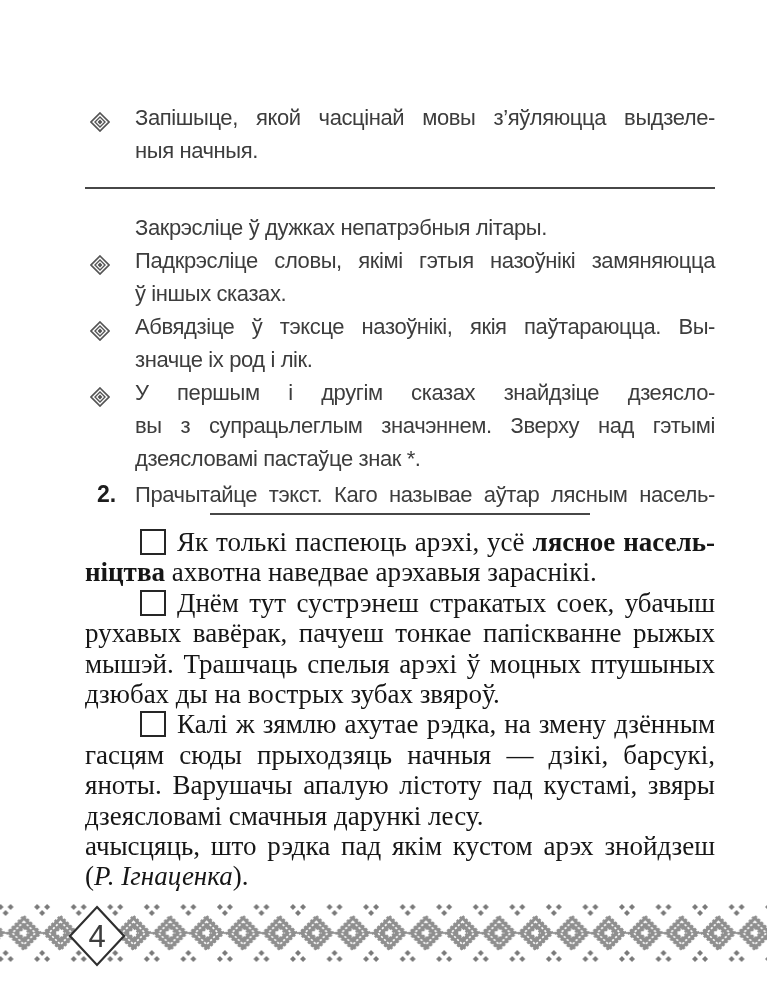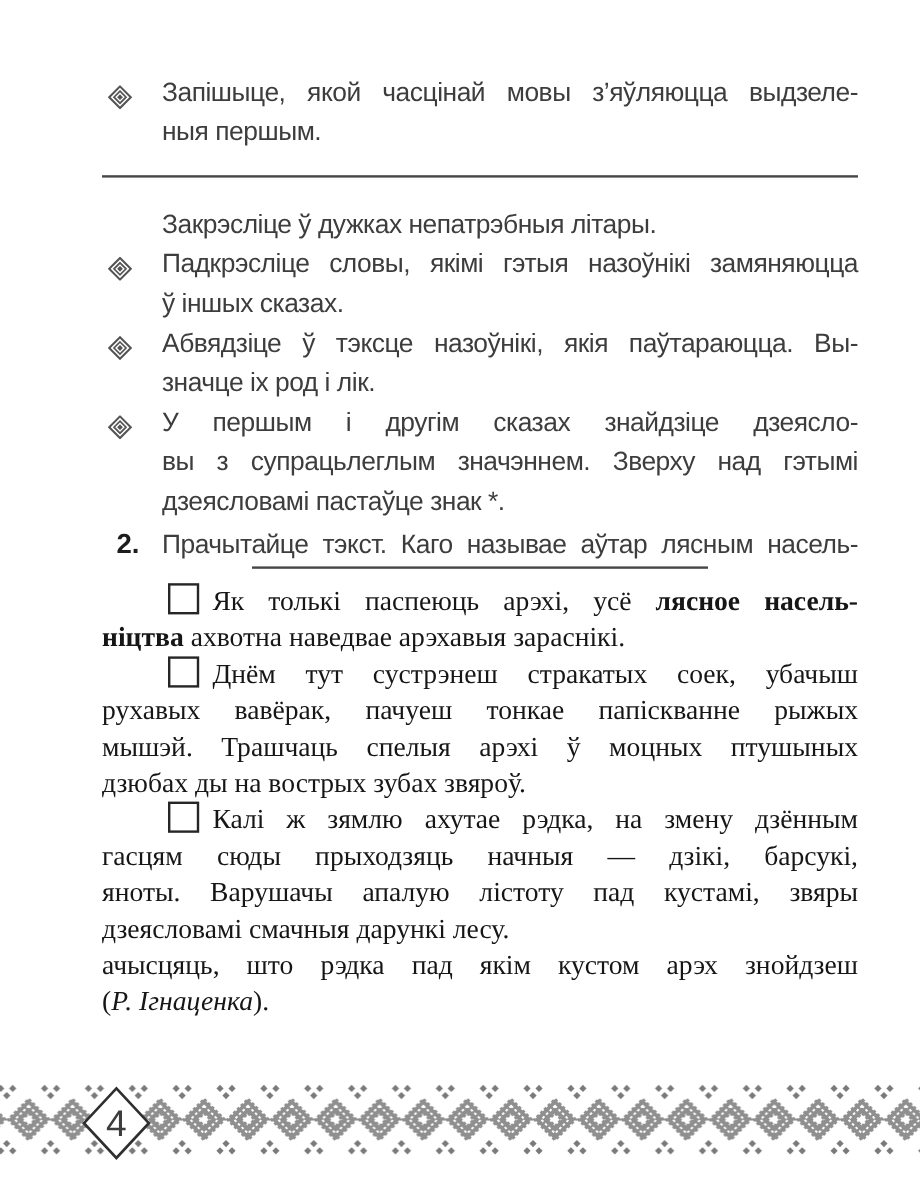--- a/index.html
+++ b/index.html
@@ -8,21 +8,21 @@
     width:767px;height:1000px;
     background:#ffffff;
     overflow:hidden;
     box-sizing:border-box;
     padding:60px 52px 0 85px;
   }
   
   .instructions{
     font-family:"Liberation Sans",sans-serif;
     font-size:22px;line-height:33px;
-    color:#3d3d3d;letter-spacing:-0.4px;
+    color:#3d3d3d;letter-spacing:-0.4px;margin-top:41px;
   }
   .instr-item{position:relative;padding-left:50px;}
   .bullet{
     position:absolute;left:5px;top:7px;width:20px;height:20px;
     display:inline-block;
   }
   .jline{text-align:justify;text-align-last:justify;}
   .lline{text-align:left;}
   
   .answer-line{
@@ -36,21 +36,21 @@
     font-family:"Liberation Sans",sans-serif;
     font-size:22px;line-height:33px;color:#3d3d3d;letter-spacing:-0.4px;}
   .task-num{
     position:absolute;left:12px;top:0;
     font-weight:bold;color:#1d1d1d;font-size:23px;letter-spacing:0;
   }
   
   .passage{
     margin-top:12px;
     font-family:"Liberation Serif","DejaVu Serif",serif;
-    font-size:23px;line-height:30.4px;color:#161616;
+    font-size:27px;line-height:30.4px;color:#161616;
   }
   .pline{white-space:normal;}
   .pline.indent{text-indent:55px;}
   .checkbox{
     display:inline-block;width:22px;height:22px;
     border:2px solid #262626;background:#fff;
     vertical-align:-4px;margin-right:11px;
   }
   .passage b{font-weight:bold;}
   .author i{font-style:italic;text-align:center;}
@@ -66,21 +66,21 @@
 
     <div class="instr-item">
       <span class="bullet">
         <svg width="20" height="20" viewBox="0 0 20 20">
           <path d="M10,1 L19,10 L10,19 L1,10 Z" fill="none" stroke="#545454" stroke-width="1.7"></path>
           <path d="M10,5 L15,10 L10,15 L5,10 Z" fill="none" stroke="#545454" stroke-width="1.4"></path>
           <path d="M10,7.6 L12.4,10 L10,12.4 L7.6,10 Z" fill="#545454"></path>
         </svg>
       </span>
       <div class="jline">Запішыце, якой часцінай мовы з’яўляюцца выдзеле-</div>
-      <div class="lline">ныя першым.</div>
+      <div class="lline">ныя начныя.</div>
     </div>
 
     <hr class="answer-line full">
 
     <div class="instr-item">
       <div class="lline">Закрэсліце ў дужках непатрэбныя літары.</div>
     </div>
 
     <div class="instr-item">
       <span class="bullet">

